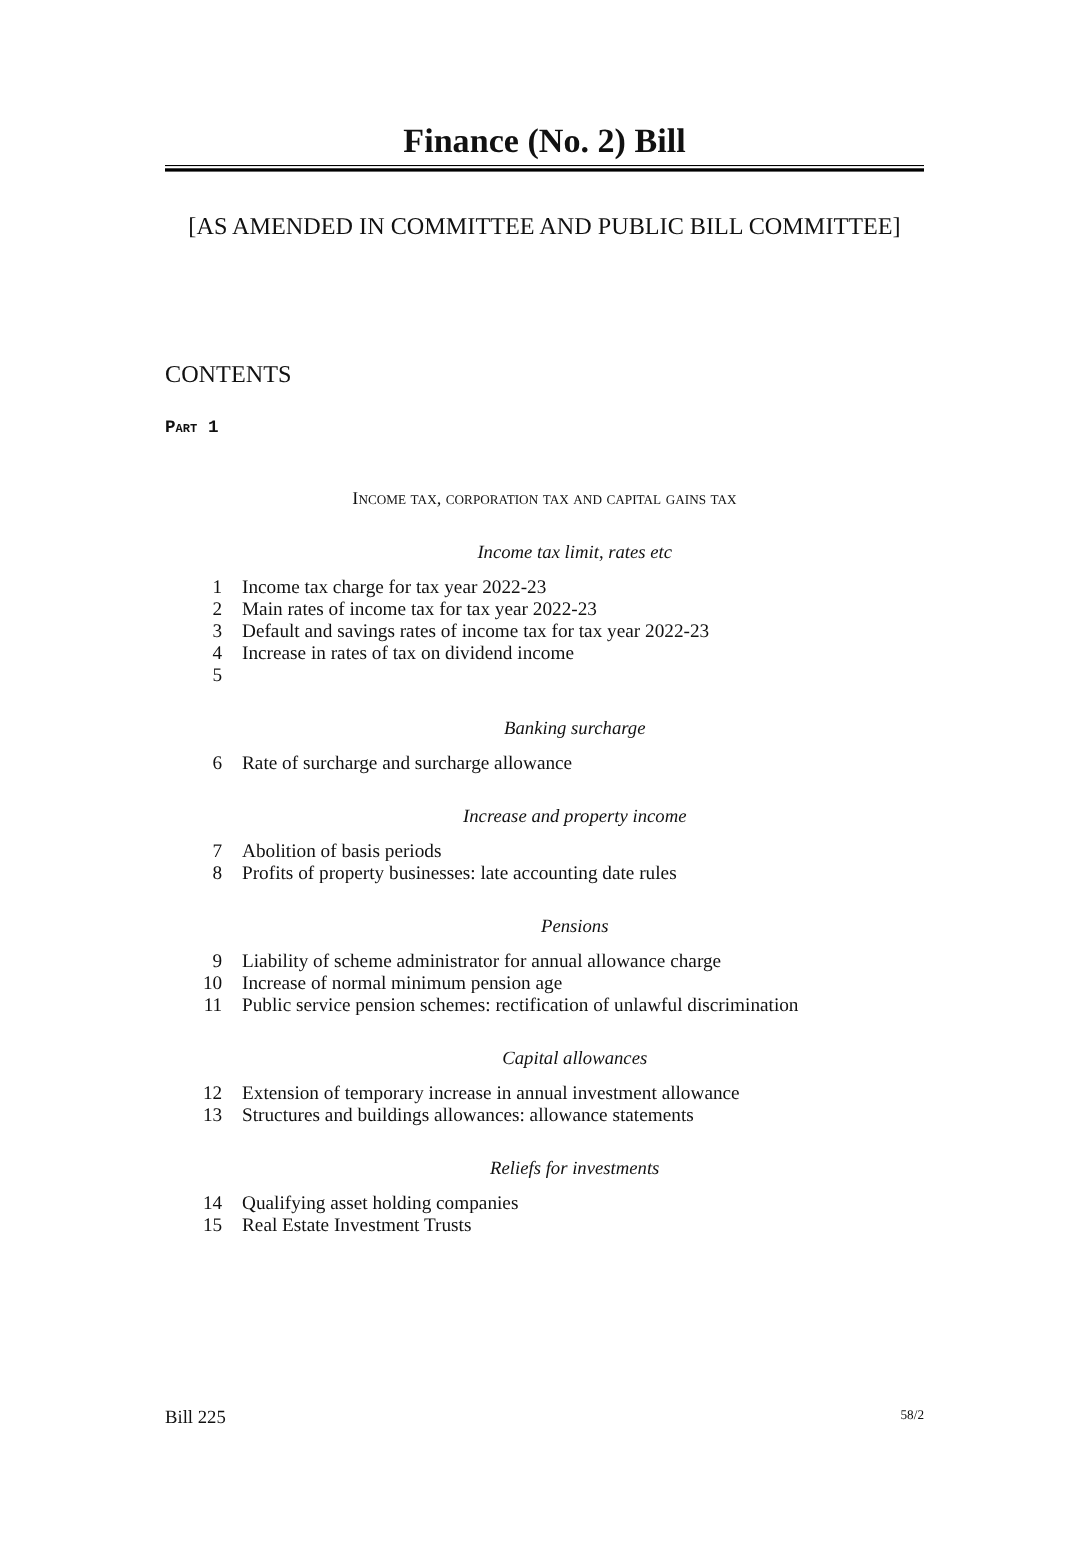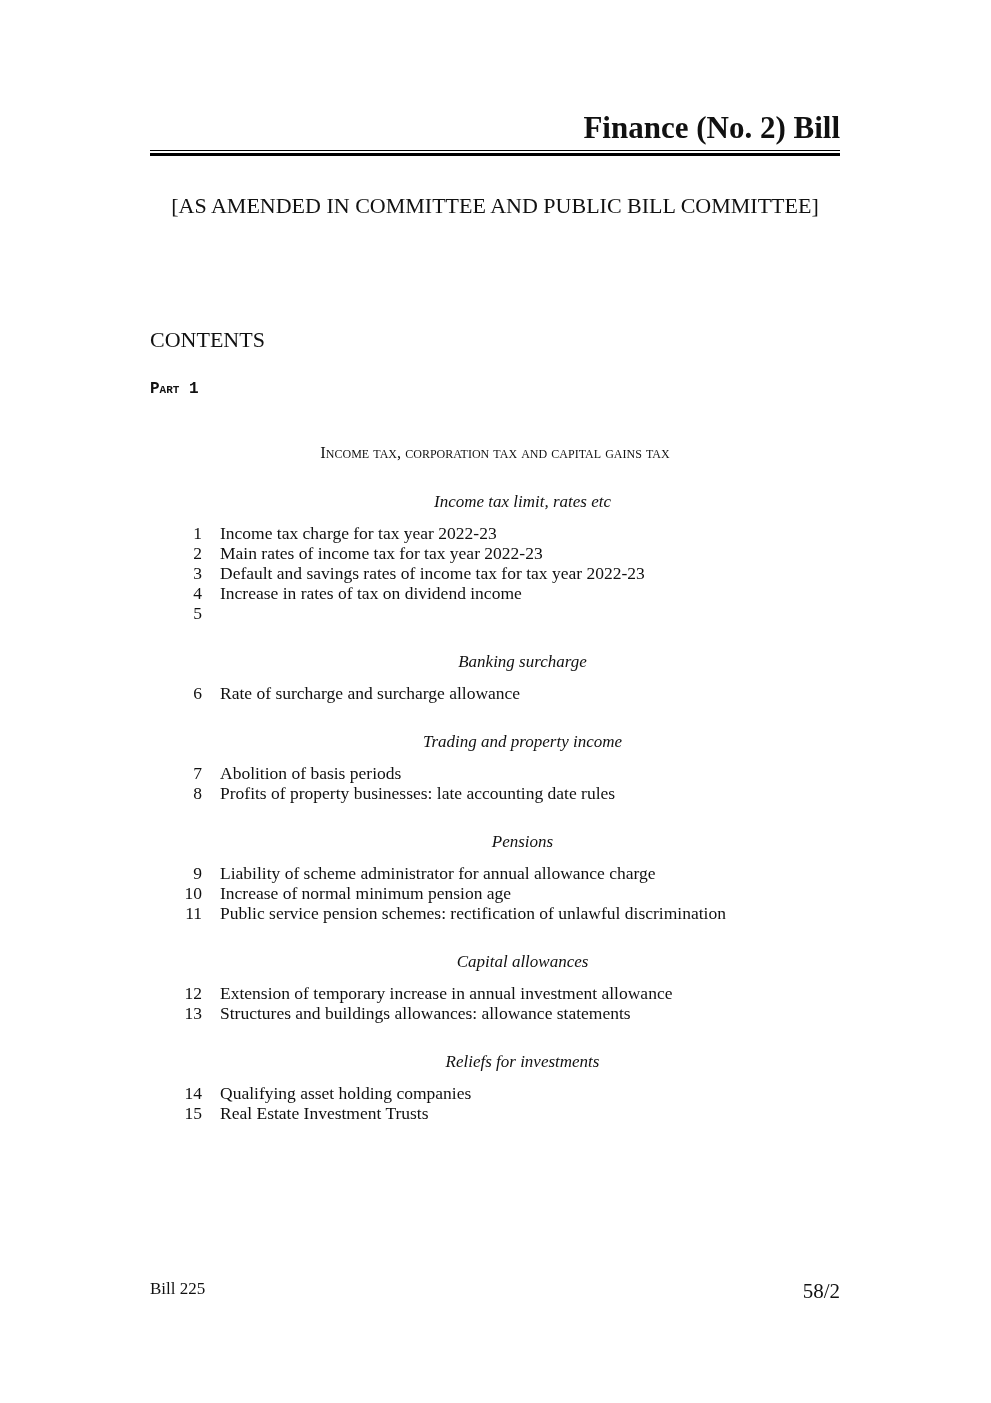--- a/index.html
+++ b/index.html
@@ -1,31 +1,31 @@
 <!DOCTYPE html>
 <html><head>
 <meta charset="utf-8">
 <style>
   html, body { margin: 0; padding: 0; background: #ffffff; }
   body { width: 991px; height: 1403px; position: relative; font-family: "DejaVu Serif", "Liberation Serif", serif; color: #111; }
   .page { position: absolute; left: 0; top: 0; width: 991px; height: 1403px; }
-  .title { position: absolute; left: 150px; width: 690px; top: 110px; text-align: right; font-family: "Liberation Serif", serif; font-weight: bold; font-size: 31px; letter-spacing: 0px; }
+  .title { position: absolute; left: 150px; width: 690px; top: 110px; text-align: center; font-family: "Liberation Serif", serif; font-weight: bold; font-size: 31px; letter-spacing: 0px; }
   .rule-thin { position: absolute; left: 150px; width: 690px; top: 150px; height: 1px; background: #000; }
   .rule-thick { position: absolute; left: 150px; width: 690px; top: 153px; height: 3px; background: #000; }
   .amended { position: absolute; left: 150px; width: 690px; top: 193px; text-align: center; font-family: "Liberation Serif", serif; font-size: 22px; }
   .contents { position: absolute; left: 150px; width: 690px; top: 327px; text-align: left; font-family: "Liberation Serif", serif; font-size: 22px; }
   .part { position: absolute; left: 150px; width: 690px; top: 380px; font-family: Liberation Mono, monospace; font-weight: bold; font-size: 16px; font-variant: small-caps; }
   .part-title { position: absolute; left: 150px; width: 690px; top: 443px; text-align: center; font-family: "Liberation Serif", serif; font-size: 16.5px; font-variant: small-caps; }
   .heading { position: absolute; left: 150px; width: 745px; text-align: center; font-family: "Liberation Serif", serif; font-style: italic; font-size: 17px; }
   .entries { position: absolute; left: 150px; width: 700px; font-family: "Liberation Serif", serif; font-size: 17.5px; line-height: 20px; }
   .entry { display: flex; white-space: nowrap; height: 20px; }
   .num { width: 52px; text-align: right; padding-right: 18px; box-sizing: content-box; }
   .label { }
   .footer-left { position: absolute; left: 150px; top: 1279px; font-family: "Liberation Serif", serif; font-size: 17px; }
-  .footer-right { position: absolute; right: 151px; top: 1279px; font-family: "Liberation Serif", serif; font-size: 21px; }
+  .footer-right { position: absolute; right: 151px; top: 1279px; font-family: "Liberation Serif", serif; font-size: 12px; }
 </style>
 </head>
 <body>
 
 <div class="page">
   <div class="title">Finance (No. 2) Bill</div>
   <div class="rule-thin"></div>
   <div class="rule-thick"></div>
   <div class="amended">[AS AMENDED IN COMMITTEE AND PUBLIC BILL COMMITTEE]</div>
 
@@ -57,21 +57,21 @@
   </div>
 
   <div class="heading" style="top:652px;">Banking surcharge</div>
   <div class="entries" style="top:683px;">
     <div class="entry">
       <span class="num">6</span>
       <span class="label">Rate of surcharge and surcharge allowance</span>
     </div>
   </div>
 
-  <div class="heading" style="top:732px;">Trading and property income</div>
+  <div class="heading" style="top:732px;">Increase and property income</div>
   <div class="entries" style="top:763px;">
     <div class="entry">
       <span class="num">7</span>
       <span class="label">Abolition of basis periods</span>
     </div>
     <div class="entry">
       <span class="num">8</span>
       <span class="label">Profits of property businesses: late accounting date rules</span>
     </div>
   </div>

